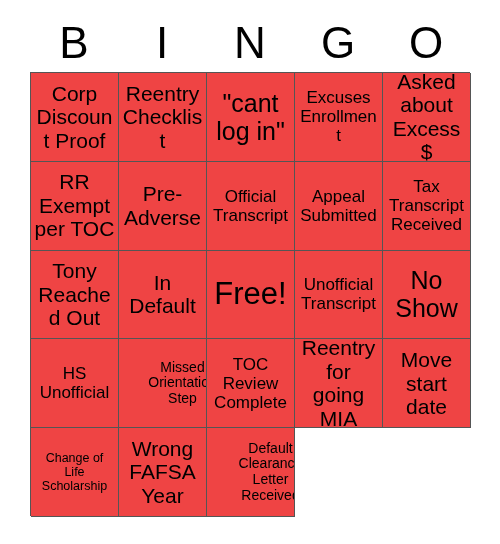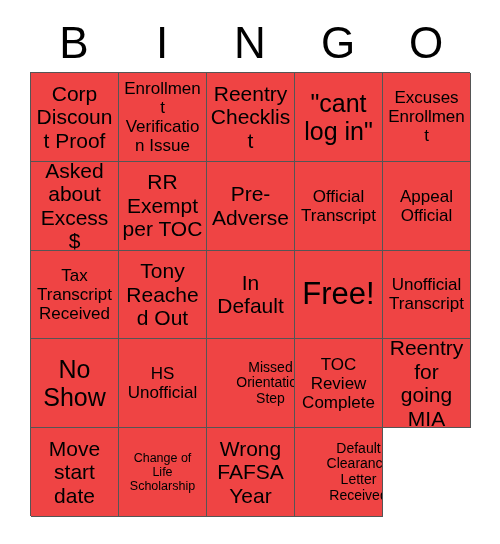--- a/index.html
+++ b/index.html
@@ -100,23 +100,20 @@
     <div class="header-letter">I</div>
     <div class="header-letter">N</div>
     <div class="header-letter">G</div>
     <div class="header-letter">O</div>
   </div>
 
   <div id="bingo-grid">
       <div class="bingo-cell fs-md">
         <span class="cell-text">Corp Discount Proof</span>
       </div>
-      <div class="bingo-cell fs-sm">
-        <span class="cell-text">Enrollment Verification Issue</span>
-      </div>
       <div class="bingo-cell fs-md">
         <span class="cell-text">Reentry Checklist</span>
       </div>
       <div class="bingo-cell fs-lg">
         <span class="cell-text">"cant log in"</span>
       </div>
       <div class="bingo-cell fs-sm">
         <span class="cell-text">Excuses Enrollment</span>
       </div>
       <div class="bingo-cell fs-md">
@@ -125,21 +122,21 @@
       <div class="bingo-cell fs-md">
         <span class="cell-text">RR Exempt per TOC</span>
       </div>
       <div class="bingo-cell fs-md">
         <span class="cell-text">Pre-Adverse</span>
       </div>
       <div class="bingo-cell fs-sm">
         <span class="cell-text">Official Transcript</span>
       </div>
       <div class="bingo-cell fs-sm">
-        <span class="cell-text">Appeal Official</span>
+        <span class="cell-text">Appeal Submitted</span>
       </div>
       <div class="bingo-cell fs-sm">
         <span class="cell-text">Tax Transcript Received</span>
       </div>
       <div class="bingo-cell fs-md">
         <span class="cell-text">Tony Reached Out</span>
       </div>
       <div class="bingo-cell fs-md">
         <span class="cell-text">In Default</span>
       </div>

